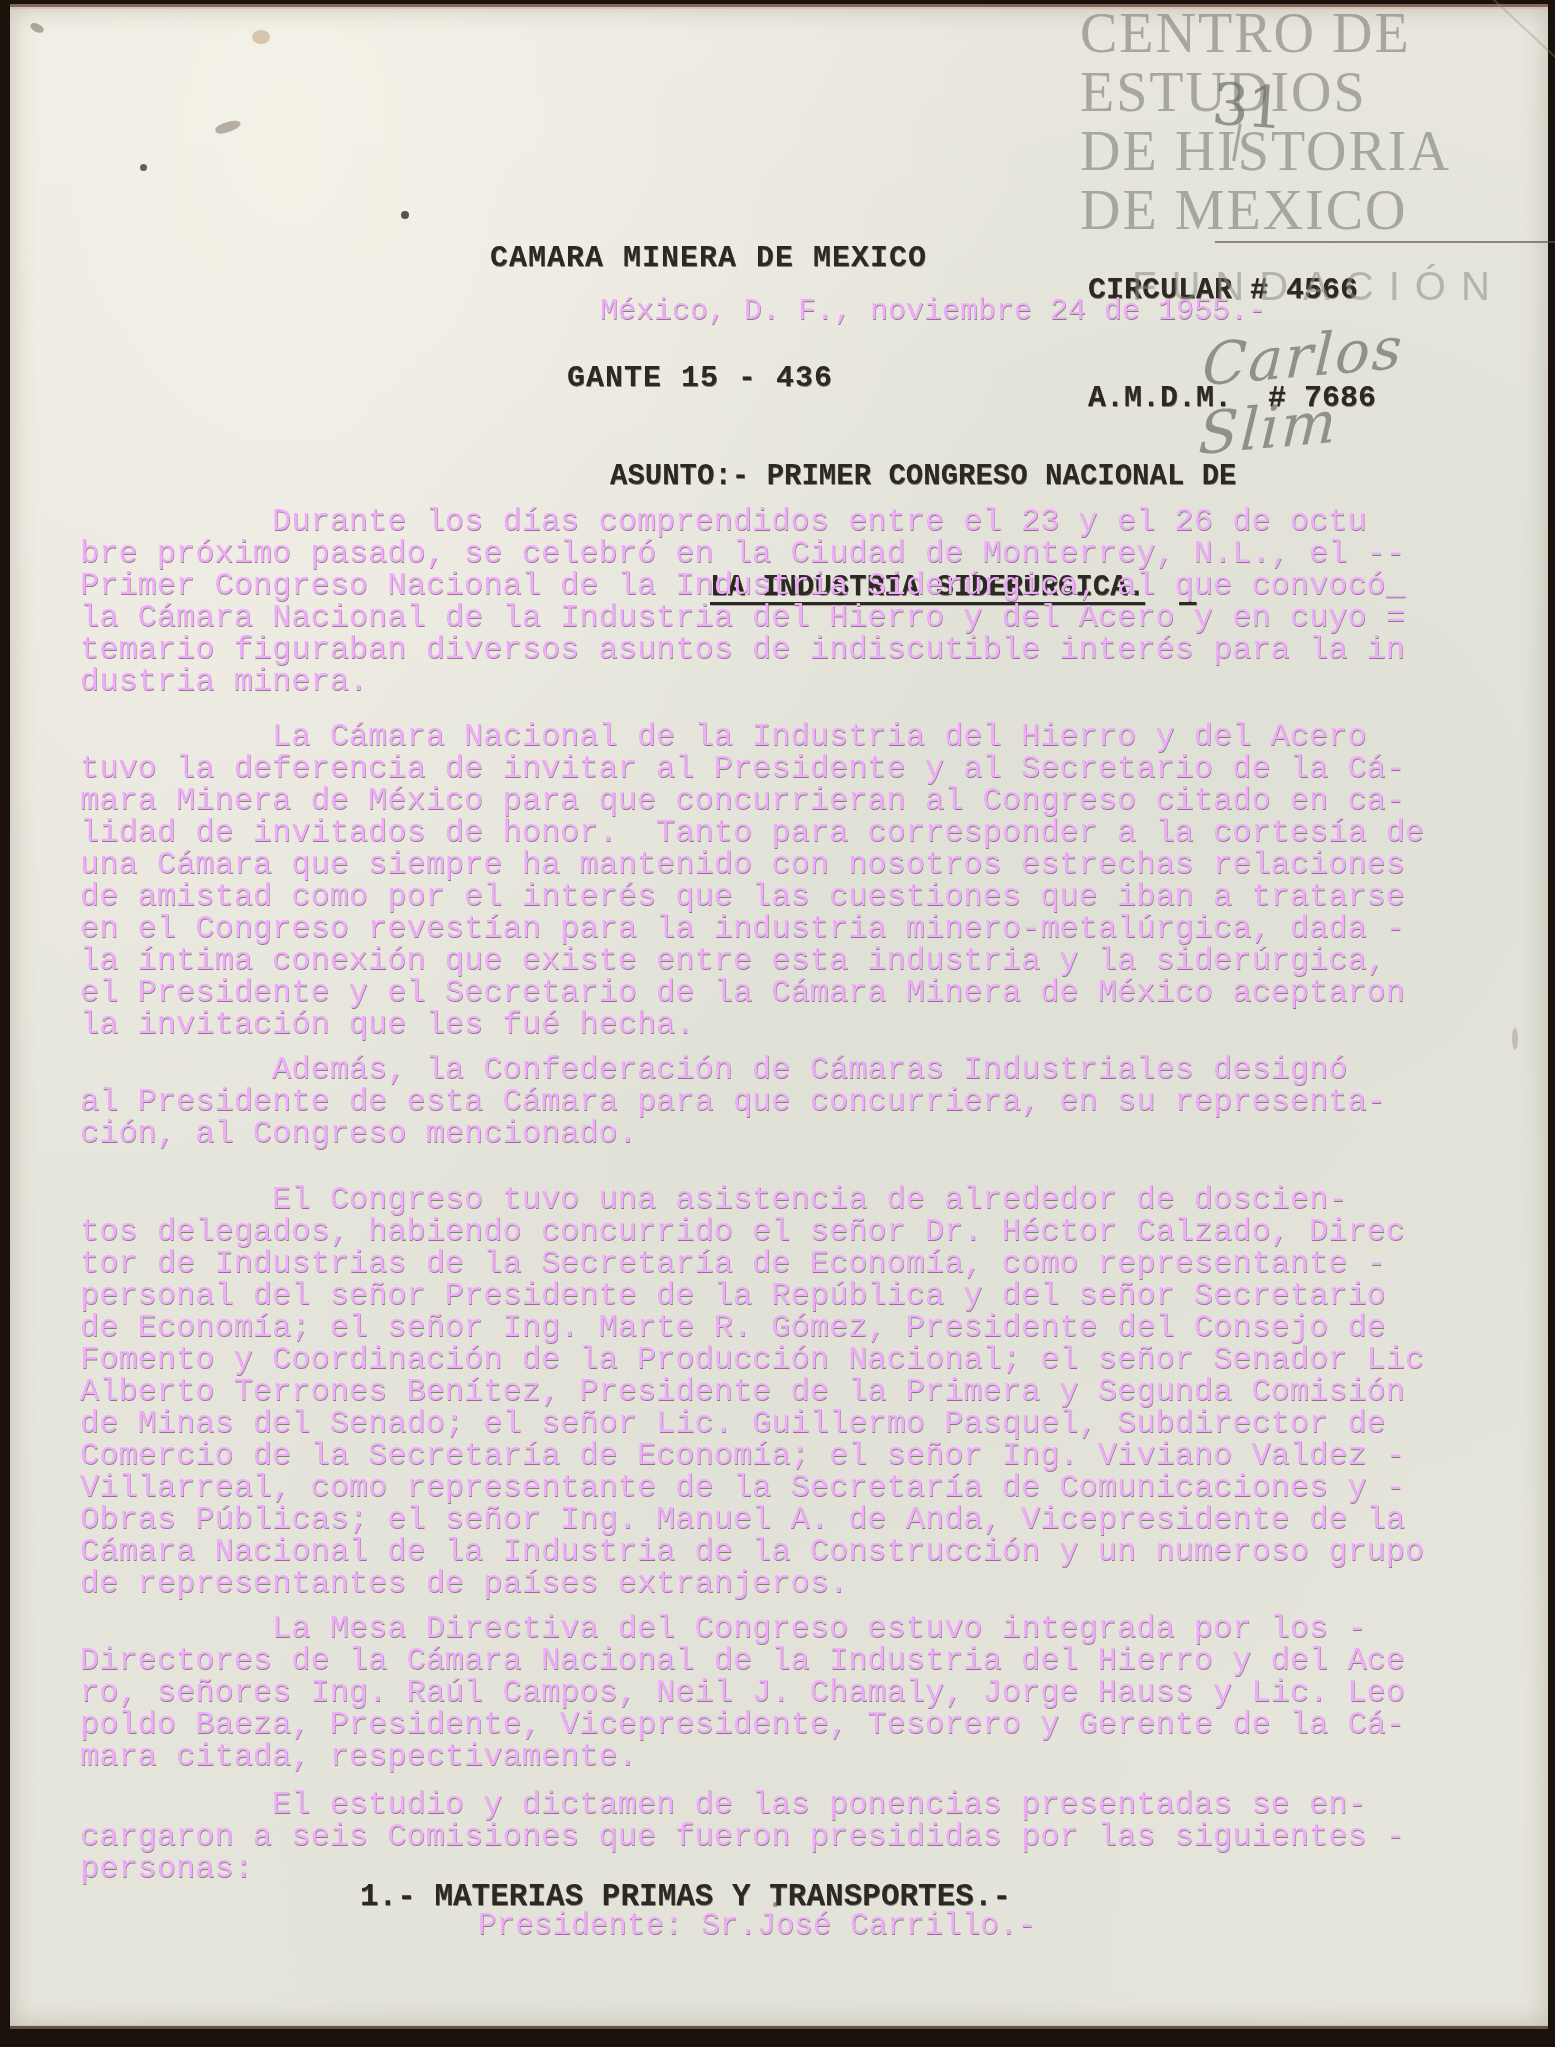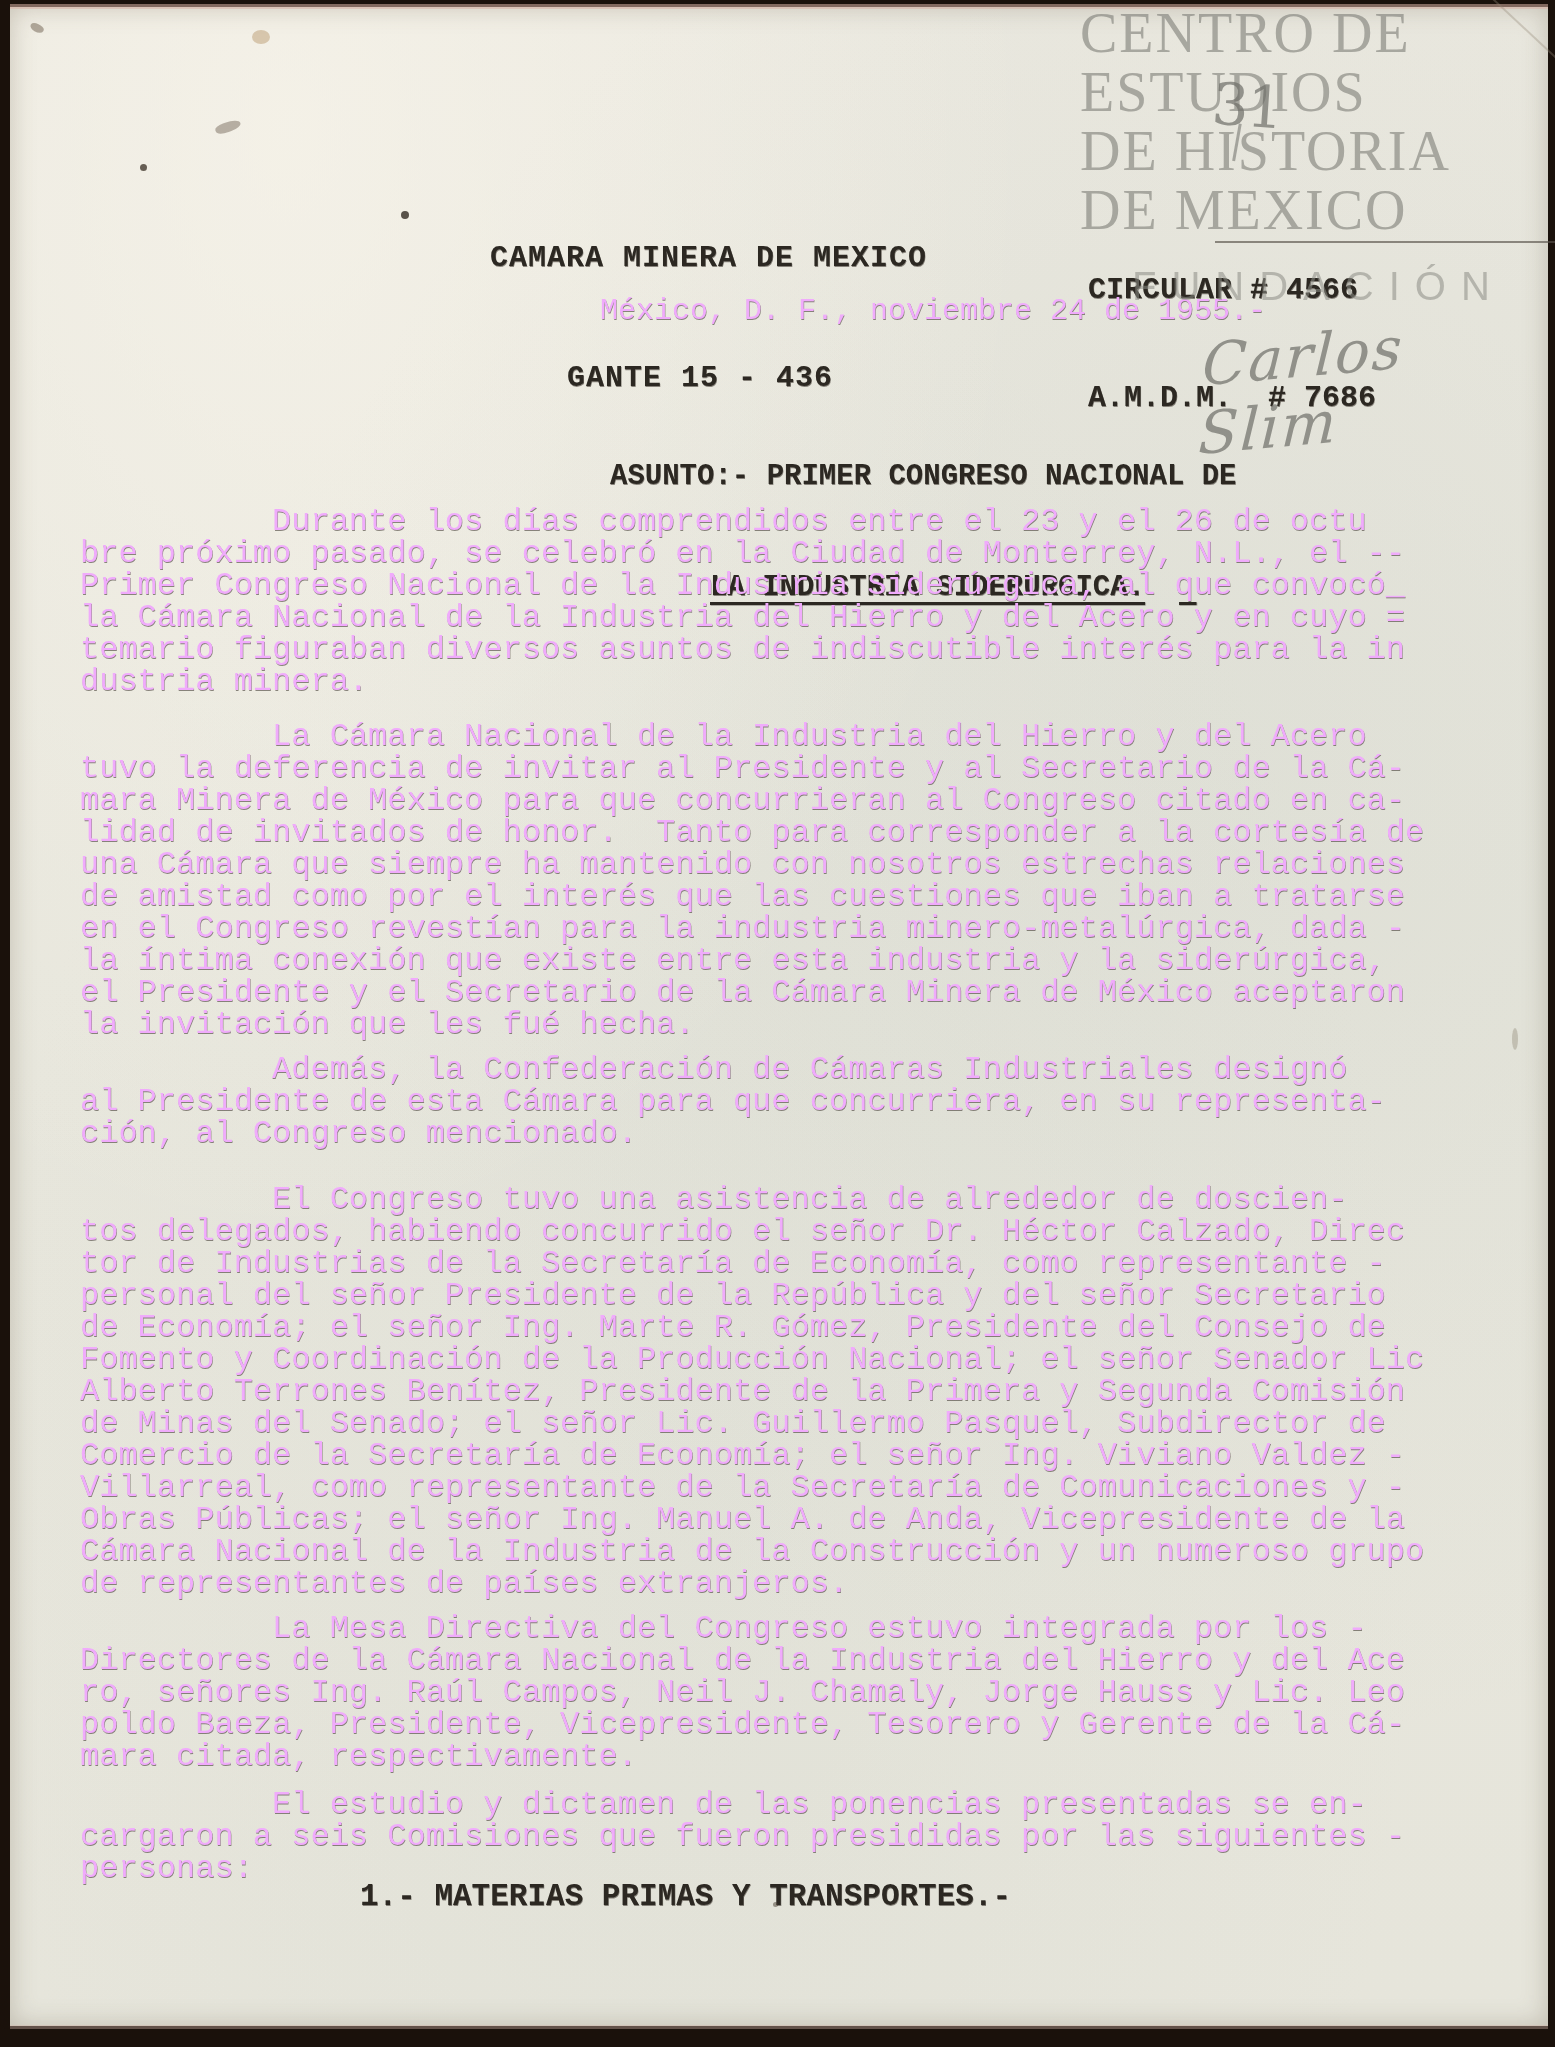--- a/index.html
+++ b/index.html
@@ -138,20 +138,21 @@
 Comercio de la Secretaría de Economía; el señor Ing. Viviano Valdez -
 Villarreal, como representante de la Secretaría de Comunicaciones y -
 Obras Públicas; el señor Ing. Manuel A. de Anda, Vicepresidente de la
 Cámara Nacional de la Industria de la Construcción y un numeroso grupo
 de representantes de países extranjeros.</div>
     <div class="abs typed para" style="top:1789px">          El estudio y dictamen de las ponencias presentadas se en-
 cargaron a seis Comisiones que fueron presididas por las siguientes -
 personas:</div>
 
     <div class="abs typed bold list-line" style="left:360px;top:1879px">1.- MATERIAS PRIMAS Y TRANSPORTES.-</div>
+    <div class="abs typed list-line" style="left:478px;top:1908px">Presidente: Sr.José Carrillo.-</div>
 
     <div class="speck s1"></div>
     <div class="speck s2"></div>
     <div class="speck s3"></div>
     <div class="speck s4"></div>
     <div class="speck s5"></div>
     <div class="speck s6"></div>
     <div class="speck s7"></div>
     <div class="crease"></div>
   </div>

